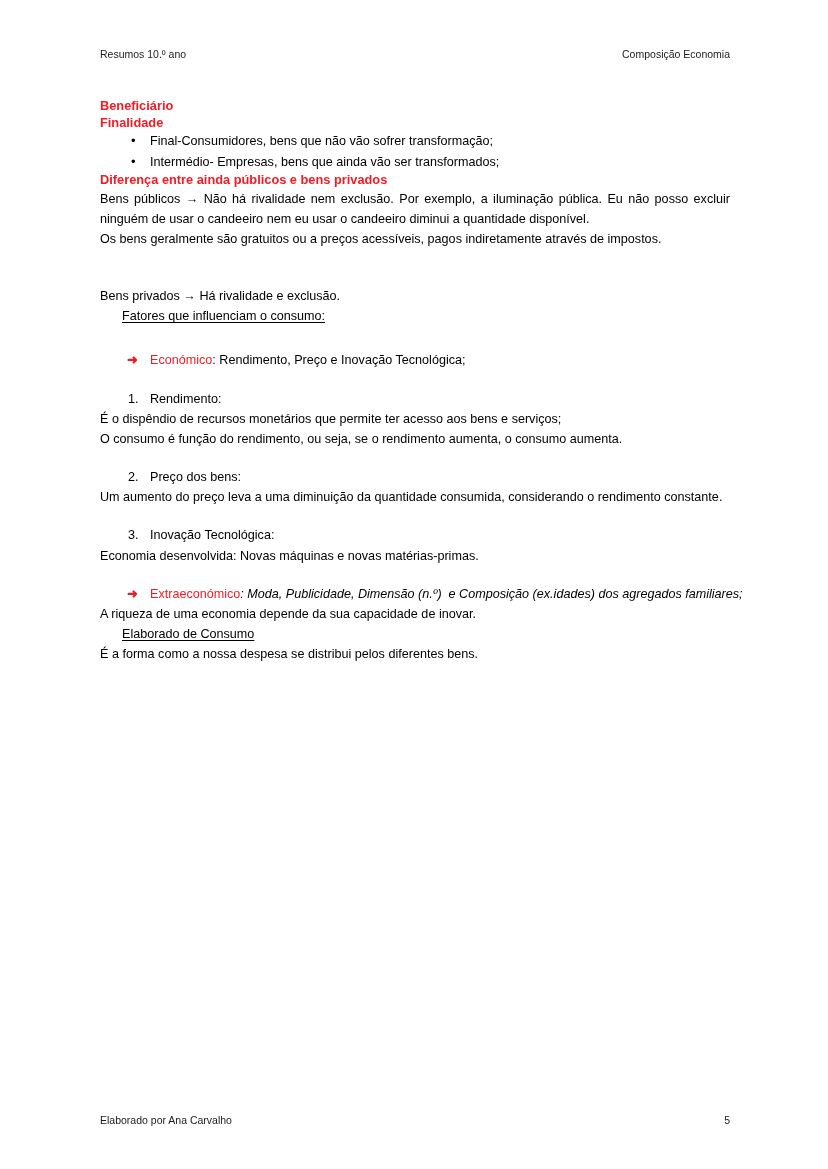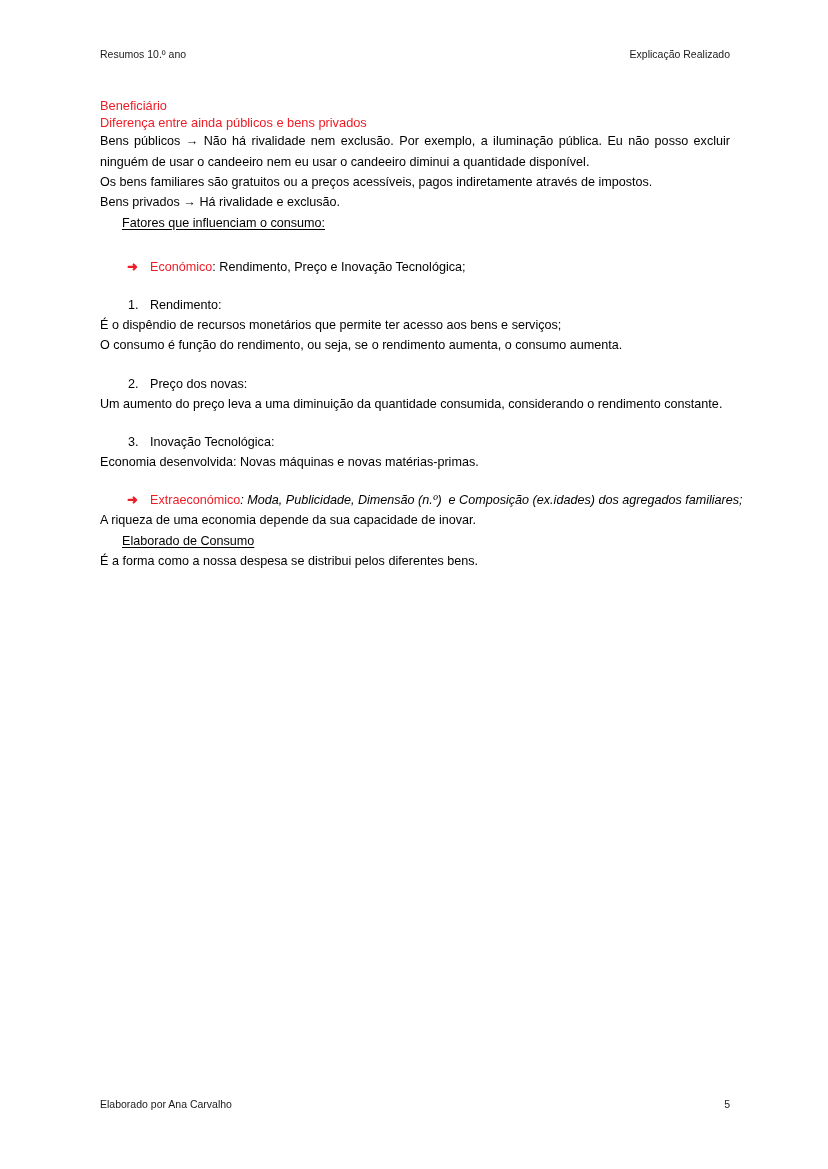--- a/index.html
+++ b/index.html
@@ -31,21 +31,21 @@
     justify-content: space-between;
     align-items: baseline;
     font-size: 10.5px;
     line-height: 1.2;
     color: #1a1a1a;
   }
 
   
   .doc-footer {
     position: absolute;
-    bottom: 58px;
+    bottom: 42px;
     left: 100px;
     right: 98px;
     display: flex;
     justify-content: space-between;
     align-items: baseline;
     font-size: 10.5px;
     line-height: 1.2;
     color: #1a1a1a;
   }
 
@@ -55,21 +55,21 @@
     top: 98px;
     left: 100px;
     width: 630px;
     font-size: 12.6px;
     line-height: 1.55;
   }
 
   h2.section-heading {
     color: #ee1c25;
     font-size: 12.8px;
-    font-weight: normal;
+    font-weight: bold;
     margin: 0;
     line-height: 1.3;
   }
   .sp-before-18 { margin-top: 18px; }
   .sp-before-24 { margin-top: 24px; }
   .sp-before-26 { margin-top: 26px; }
   .sp-before-6  { margin-top: 6px; }
 
   
   ul.bullets {
@@ -120,21 +120,21 @@
   .arrow-item .lead {
     color: #ee1c25;
     font-weight: normal;
   }
 
   p.para {
     margin: 0;
     text-align: justify;
     line-height: 1.62;
   }
-  p.para.left { text-align: left; }
+  p.para.left { text-align: left; margin-top: 36px; }
 
   .plain-line {
     margin: 0;
     line-height: 1.6;
   }
 
   .underlined {
     text-decoration: underline;
     text-underline-offset: 2px;
     margin-left: 22px;
@@ -142,35 +142,40 @@
 
   .nbsp-gap { white-space: pre; font-style: italic; }
 </style>
 </head>
 <body>
 
 <div class="page">
 
   <div class="doc-header">
     <span>Resumos 10.º ano</span>
-    <span>Explicação Realizado</span>
+    <span>Composição Economia</span>
   </div>
 
   <div class="content">
 
     <h2 class="section-heading">Beneficiário</h2>
 
 
-
+    <h2 class="section-heading sp-before-24">Finalidade</h2>
+
+    <ul class="bullets sp-before-6">
+      <li>Final-Consumidores, bens que não vão sofrer transformação;</li>
+      <li>Intermédio- Empresas, bens que ainda vão ser transformados;</li>
+    </ul>
 
     <h2 class="section-heading sp-before-26">Diferença entre ainda públicos e bens privados</h2>
 
     <p class="para sp-before-24">Bens públicos → Não há rivalidade nem exclusão. Por exemplo, a iluminação pública. Eu não posso excluir ninguém de usar o candeeiro nem eu usar o candeeiro diminui a quantidade disponível.</p>
 
-    <p class="para sp-before-26">Os bens familiares são gratuitos ou a preços acessíveis, pagos indiretamente através de impostos.</p>
+    <p class="para sp-before-26">Os bens geralmente são gratuitos ou a preços acessíveis, pagos indiretamente através de impostos.</p>
 
     <p class="para left sp-before-26">Bens privados → Há rivalidade e exclusão.</p>
 
     <p class="plain-line sp-before-26">
       <span class="underlined">Fatores que influenciam o consumo:</span>
     </p>
 
     <div class="arrow-item sp-before-24">
       <span class="arrow">➜</span>
       <span class="lead">Económico</span><span>: Rendimento, Preço e Inovação Tecnológica;</span>
@@ -178,21 +183,21 @@
 
     <div class="num-item sp-before-18">
       <span class="num">1.</span>
       <span>Rendimento:</span>
     </div>
     <p class="plain-line">É o dispêndio de recursos monetários que permite ter acesso aos bens e serviços;</p>
     <p class="plain-line">O consumo é função do rendimento, ou seja, se o rendimento aumenta, o consumo aumenta.</p>
 
     <div class="num-item sp-before-18">
       <span class="num">2.</span>
-      <span>Preço dos novas:</span>
+      <span>Preço dos bens:</span>
     </div>
     <p class="para">Um aumento do preço leva a uma diminuição da quantidade consumida, considerando o rendimento constante.</p>
 
     <div class="num-item sp-before-18">
       <span class="num">3.</span>
       <span>Inovação Tecnológica:</span>
     </div>
     <p class="plain-line">Economia desenvolvida: Novas máquinas e novas matérias-primas.</p>
 
     <div class="arrow-item sp-before-18">

